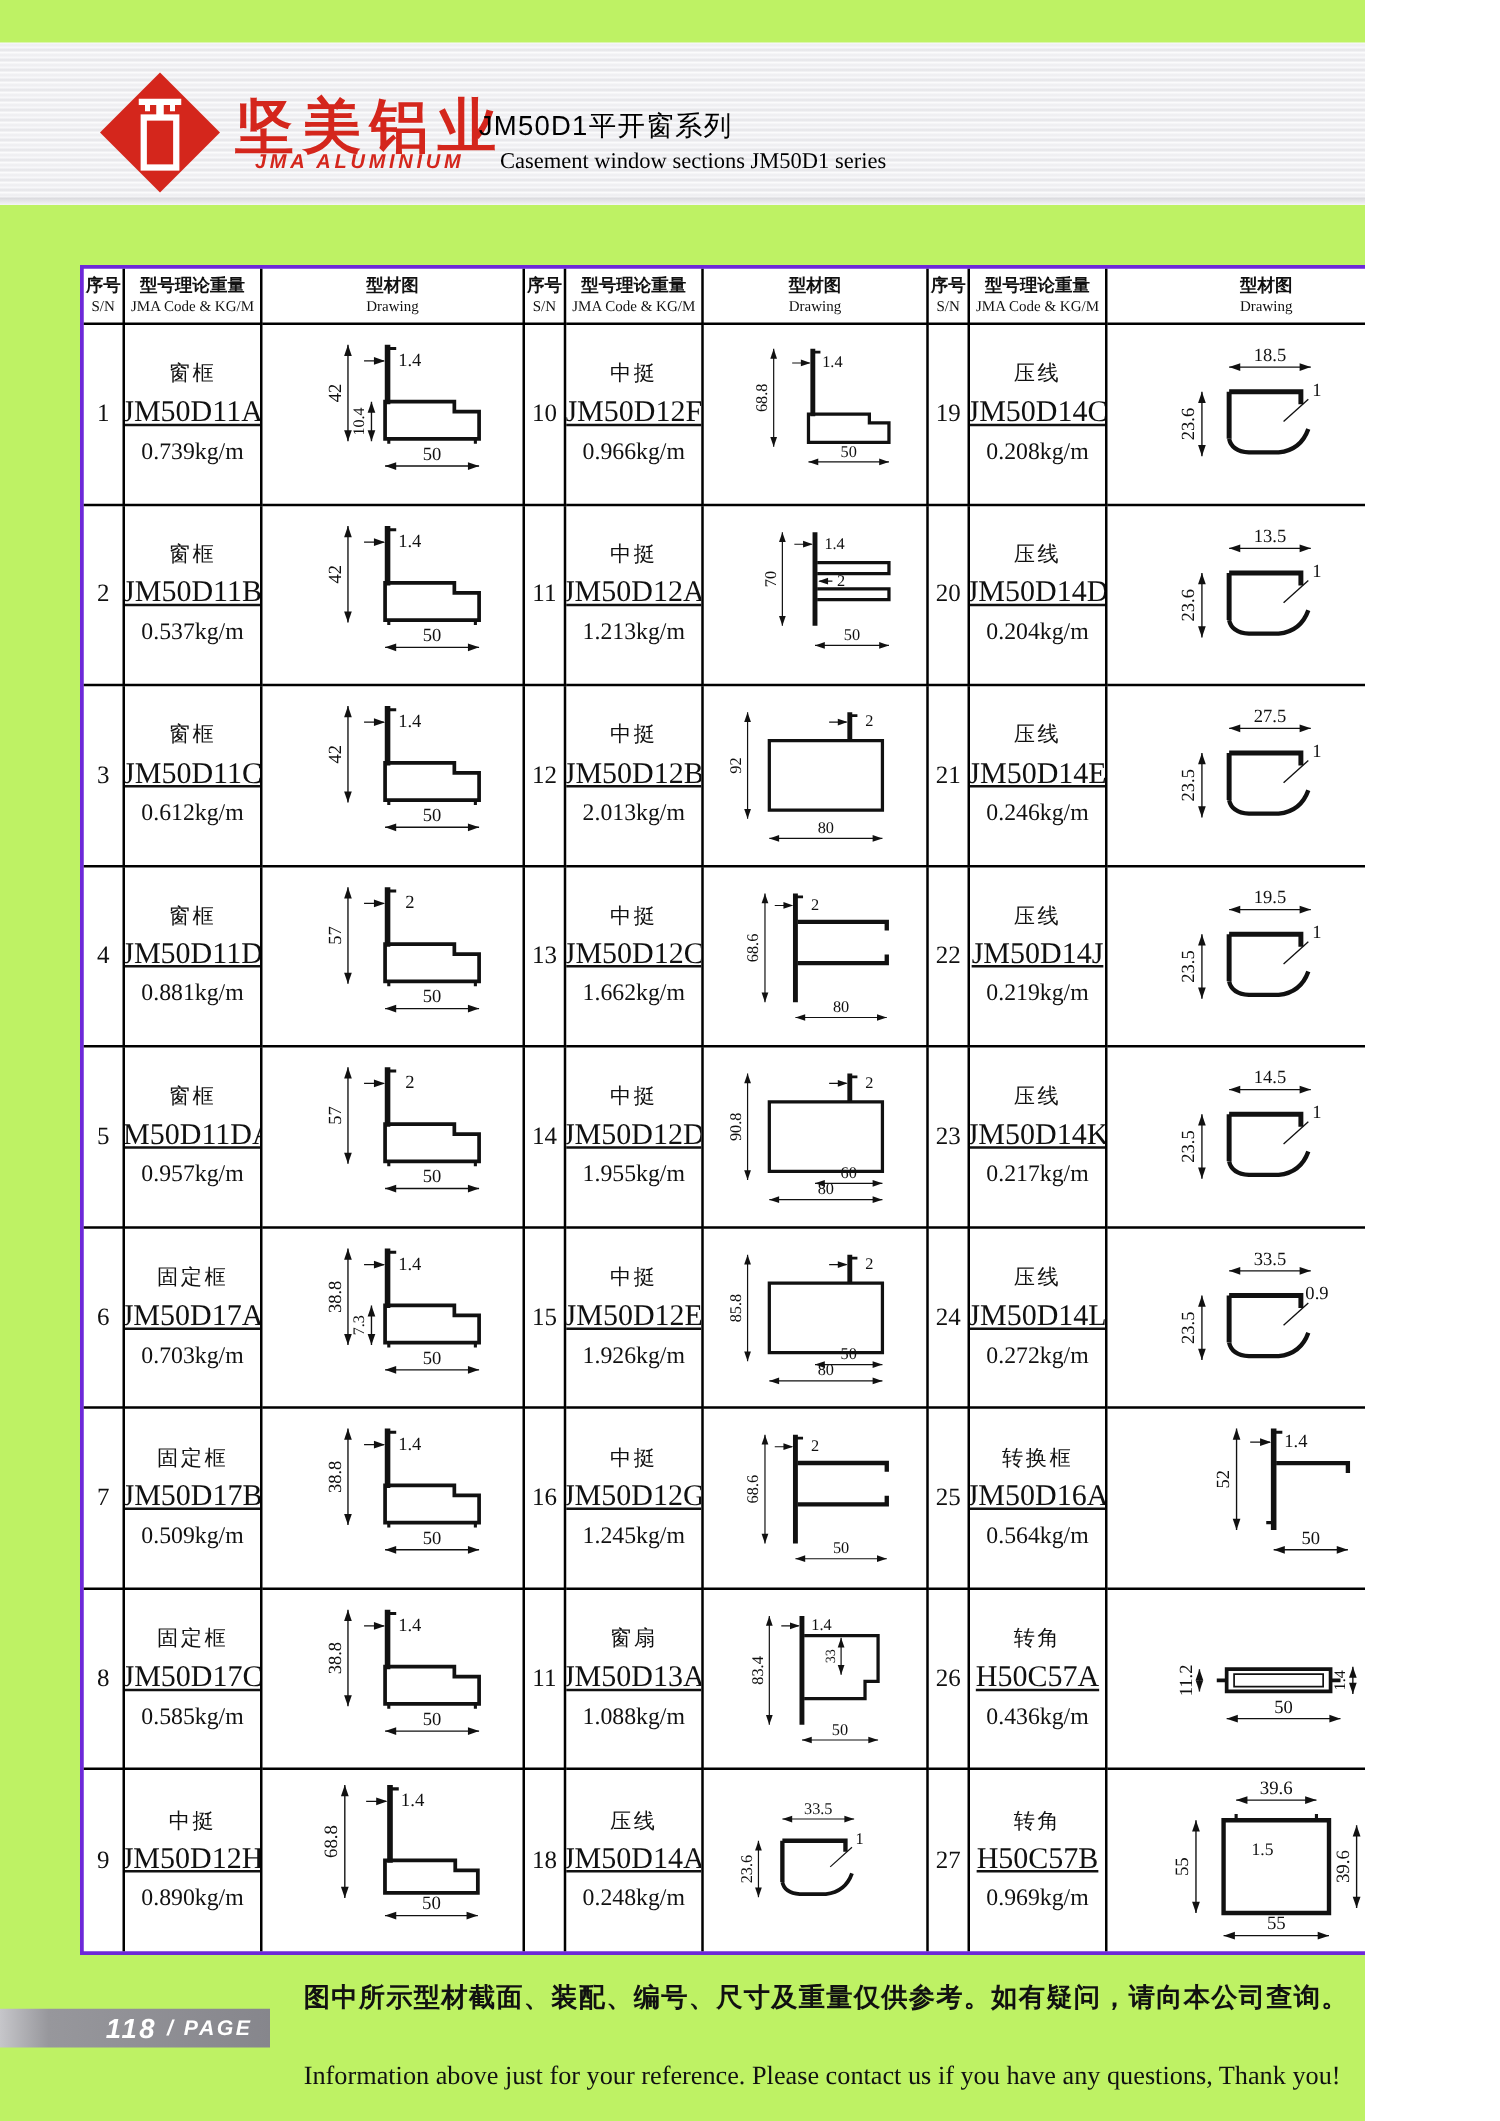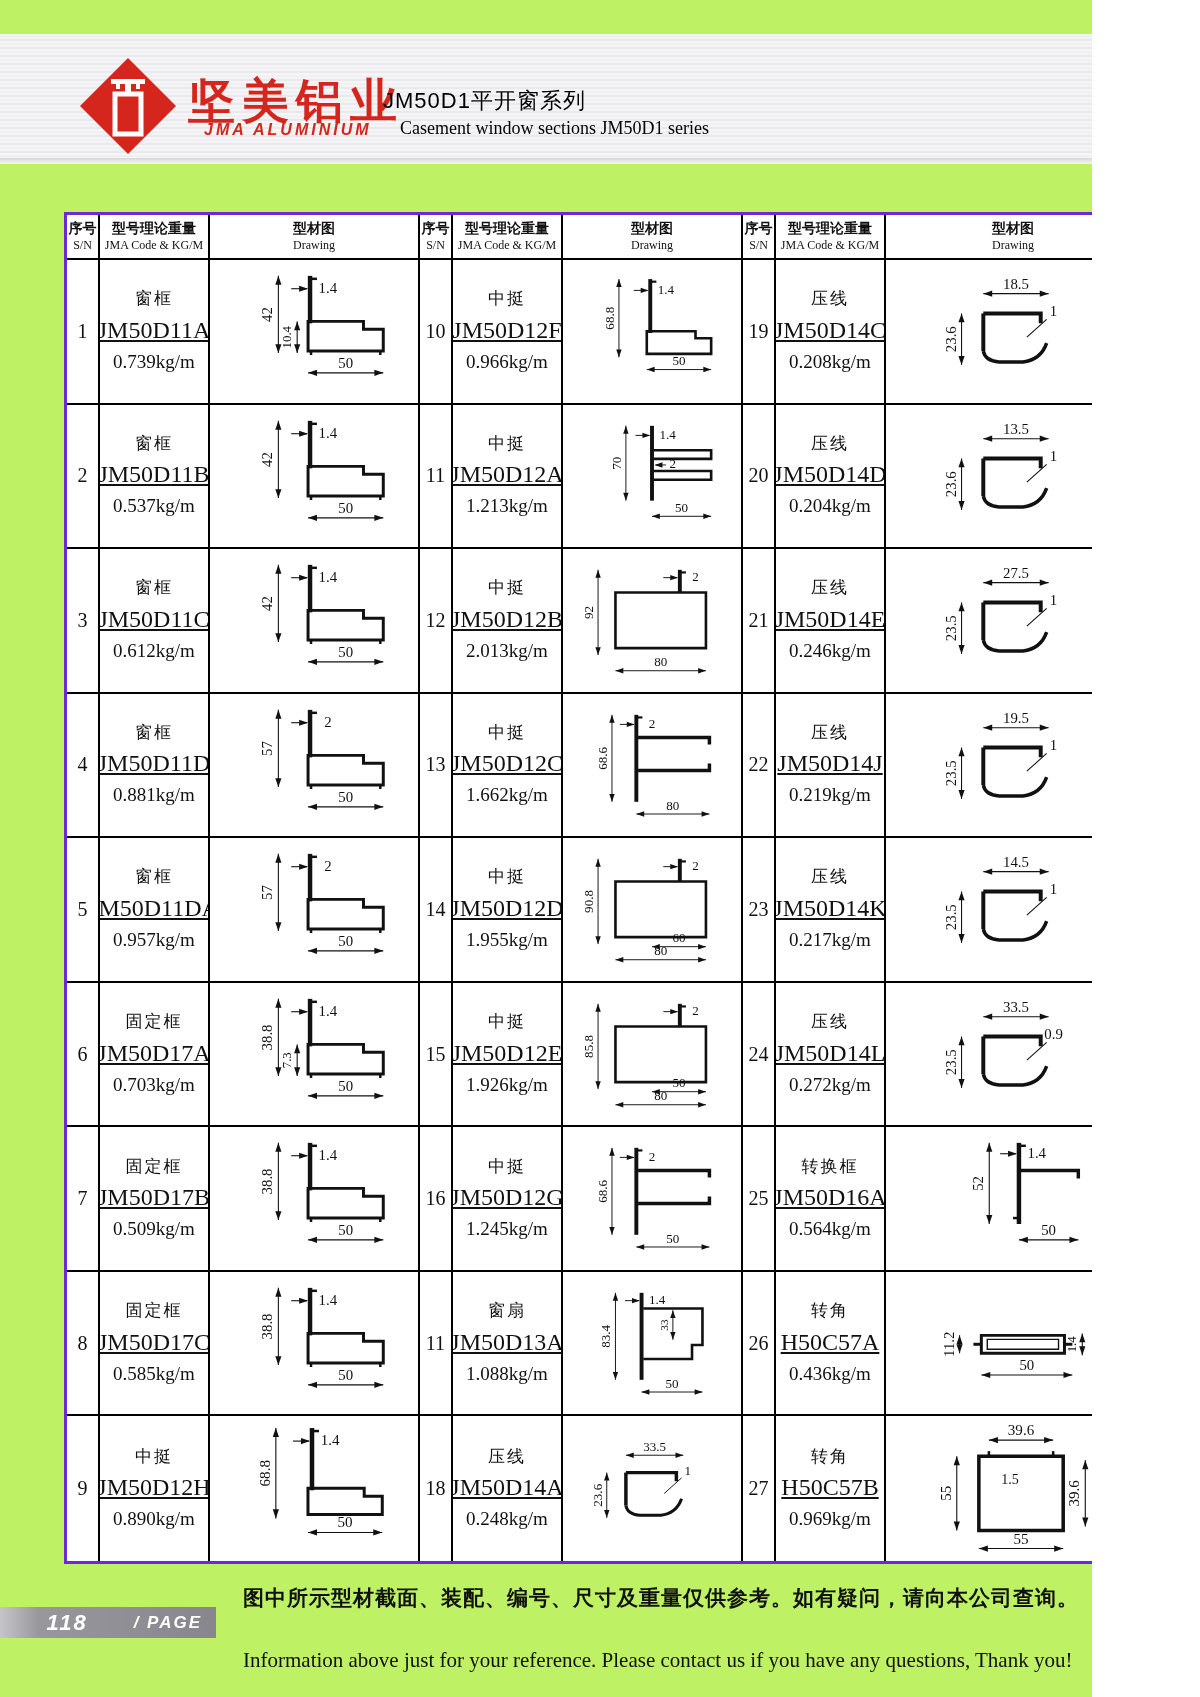--- a/index.html
+++ b/index.html
@@ -37,21 +37,21 @@
   .code{flex-direction:column;line-height:1.5;}
   .code .t1{font-size:17px;letter-spacing:2px;}
   .code .t2{font-family:"Liberation Serif",serif;font-size:24px;text-decoration:underline;}
   .code .t3{font-family:"Liberation Serif",serif;font-size:19px;}
   .draw{padding:2px;text-align:right;}
   .draw svg{width:100%;height:100%;display:block;}
   
   #page-block{position:absolute;left:0;top:1607px;width:216px;height:31px;
     background:linear-gradient(90deg,#c6c6ca 0%,#97979c 18%,#86868c 100%);
     display:flex;align-items:center;justify-content:flex-end;padding-right:14px;
-    box-sizing:border-box;color:#fff;font-style:italic;font-weight:bold;gap:38px;}
+    box-sizing:border-box;color:#fff;font-style:italic;font-weight:bold;}
   #page-block .num{font-size:22px;letter-spacing:2px;}
   #page-block .lbl{font-size:17px;margin-left:8px;letter-spacing:2px;}
   #note-cn{position:absolute;left:243px;top:1584px;font-size:21px;font-weight:bold;
     letter-spacing:1px;}
   #note-en{position:absolute;left:243px;top:1612px;font-size:21px;
     font-family:"Liberation Serif",serif;margin-top:36px;}
 </style>
 </head>
 <body>
 

